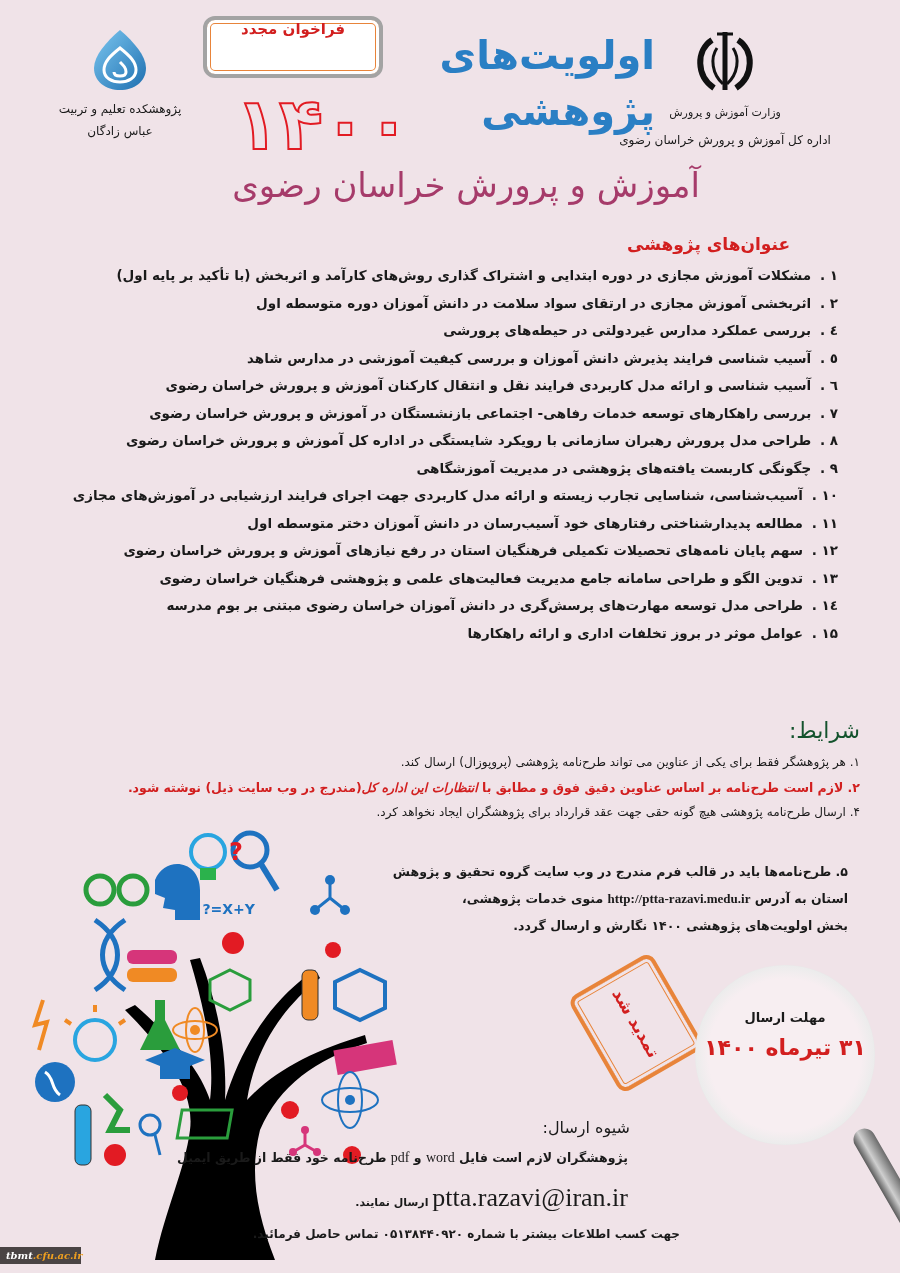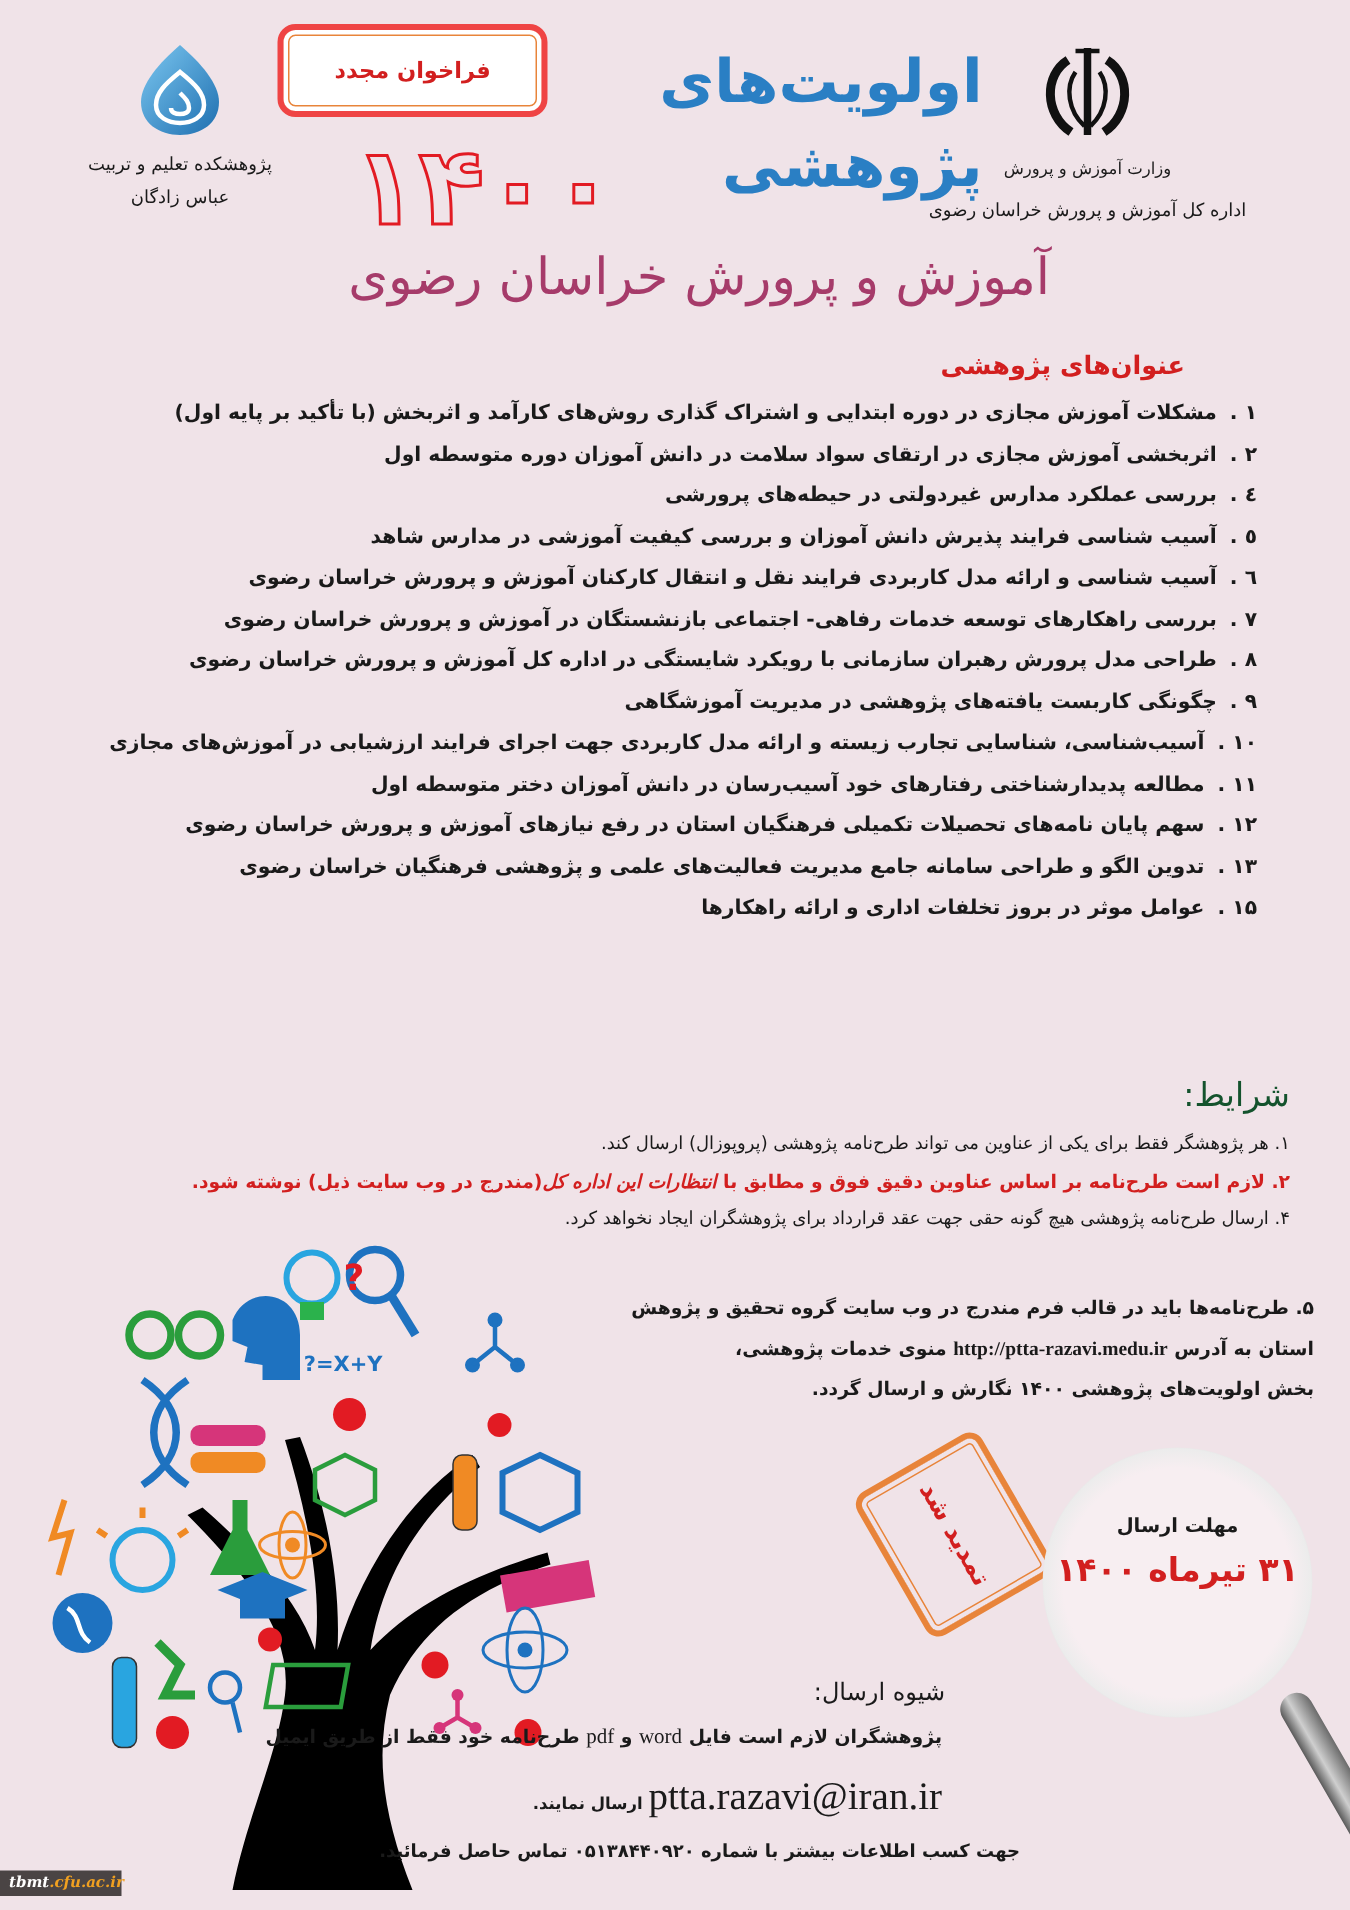--- a/index.html
+++ b/index.html
@@ -19,23 +19,23 @@
   #ministry .l2 { font-size: 12px; }
 
   
   #institute { left: 50px; top: 28px; width: 140px; text-align: center; }
   #institute .logo { width: 60px; height: 64px; margin: 0 auto 10px; }
   #institute .l1 { font-size: 12px; margin-bottom: 8px; }
   #institute .l2 { font-size: 12px; }
 
   
   #recall {
-    left: 185px; top: 16px; width: 180px; height: 62px;
-    border: 4px solid #ef4444; border-radius: 12px; background: #fff;
-    display: flex; align-items: center; justify-content: center;
+    left: 203px; top: 16px; width: 180px; height: 62px;
+    border: 4px solid #a3a3a3; border-radius: 12px; background: #fff;
+    display: flex; justify-content: center;
     box-shadow: inset 0 0 0 3px #fff, inset 0 0 0 4px #e8843a;
   }
   #recall span { color: #d21f1f; font-weight: bold; font-size: 15px; }
 
   
   #title1 { right: 245px; top: 32px; color: #2a7fc4; font-size: 40px; font-weight: bold; }
   #title2 { right: 245px; top: 88px; color: #2a7fc4; font-size: 40px; font-weight: bold; }
   #year { left: 235px; top: 82px; width: 190px; height: 80px; color: #e21b23; font-size: 72px; letter-spacing: 14px; font-weight: bold; direction: ltr; text-align: left;
           -webkit-text-stroke: 2px #e21b23; color: transparent; font-family: "DejaVu Sans", sans-serif; }
   #subtitle { right: 200px; top: 165px; color: #a63b6a; font-size: 34px; }
@@ -46,21 +46,21 @@
   #topics li { font-size: 13.5px; font-weight: bold; height: 27.5px; line-height: 27.5px; white-space: nowrap; }
   #topics li .num { margin-left: 4px; }
 
   
   #cond-heading { right: 40px; top: 718px; color: #14532d; font-size: 22px; }
   #conds { right: 40px; top: 750px; width: 800px; list-style: none; }
   #conds li { font-size: 12px; height: 25px; line-height: 25px; white-space: nowrap; }
   #conds li.red { color: #d21f1f; font-weight: bold; font-size: 12.5px; }
   #conds li.red em { font-style: italic; }
 
-  #cond5 { right: 24px; top: 858px; width: 460px; font-size: 12.5px; line-height: 27px; font-weight: bold; }
+  #cond5 { right: 52px; top: 858px; width: 460px; font-size: 12.5px; line-height: 27px; font-weight: bold; }
   #cond5 .url { font-family: "Liberation Serif", serif; font-size: 13px; font-weight: bold; direction: ltr; unicode-bidi: embed; }
 
   
   #stamp {
     left: 588px; top: 968px; width: 96px; height: 110px;
     border: 4px solid #e8843a; border-radius: 10px;
     transform: rotate(-30deg);
     box-shadow: inset 0 0 0 3px #f0e3e8, inset 0 0 0 4px #e8843a;
     display: flex; align-items: center; justify-content: center;
   }
@@ -144,20 +144,21 @@
   <li><span class="num">٤ .</span> <span>بررسی عملکرد مدارس غیردولتی در حیطه‌های پرورشی</span></li>
   <li><span class="num">٥ .</span> <span>آسیب شناسی فرایند پذیرش دانش آموزان و بررسی کیفیت آموزشی در مدارس شاهد</span></li>
   <li><span class="num">٦ .</span> <span>آسیب شناسی و ارائه مدل کاربردی فرایند نقل و انتقال کارکنان آموزش و پرورش خراسان رضوی</span></li>
   <li><span class="num">۷ .</span> <span>بررسی راهکارهای توسعه خدمات رفاهی- اجتماعی بازنشستگان در آموزش و پرورش خراسان رضوی</span></li>
   <li><span class="num">۸ .</span> <span>طراحی مدل پرورش رهبران سازمانی با رویکرد شایستگی در اداره کل آموزش و پرورش خراسان رضوی</span></li>
   <li><span class="num">۹ .</span> <span>چگونگی کاربست یافته‌های پژوهشی در مدیریت آموزشگاهی</span></li>
   <li><span class="num">۱۰ .</span> <span>آسیب‌شناسی، شناسایی تجارب زیسته و ارائه مدل کاربردی جهت اجرای فرایند ارزشیابی در آموزش‌های مجازی</span></li>
   <li><span class="num">۱۱ .</span> <span>مطالعه پدیدارشناختی رفتارهای خود آسیب‌رسان در دانش آموزان دختر متوسطه اول</span></li>
   <li><span class="num">۱۲ .</span> <span>سهم پایان نامه‌های تحصیلات تکمیلی فرهنگیان استان در رفع نیازهای آموزش و پرورش خراسان رضوی</span></li>
   <li><span class="num">۱۳ .</span> <span>تدوین الگو و طراحی سامانه جامع مدیریت فعالیت‌های علمی و پژوهشی فرهنگیان خراسان رضوی</span></li>
+  <li><span class="num">۱٤ .</span> <span>طراحی مدل توسعه مهارت‌های پرسش‌گری در دانش آموزان خراسان رضوی مبتنی بر بوم مدرسه</span></li>
   <li><span class="num">۱۵ .</span> <span>عوامل موثر در بروز تخلفات اداری و ارائه راهکارها</span></li>
 </ol>
 
 <div id="cond-heading" class="abs">شرایط:</div>
 <ul id="conds" class="abs">
   <li>۱. هر پژوهشگر فقط برای یکی از عناوین می تواند طرح‌نامه پژوهشی (پروپوزال) ارسال کند.</li>
   <li class="red">
     <span>۲. لازم است طرح‌نامه بر اساس عناوین دقیق فوق و مطابق با </span><em>انتظارات این اداره کل</em><span>(مندرج در وب سایت ذیل) نوشته شود.</span>
   </li>
   <li>۴. ارسال طرح‌نامه پژوهشی هیچ گونه حقی جهت عقد قرارداد برای پژوهشگران ایجاد نخواهد کرد.</li>

